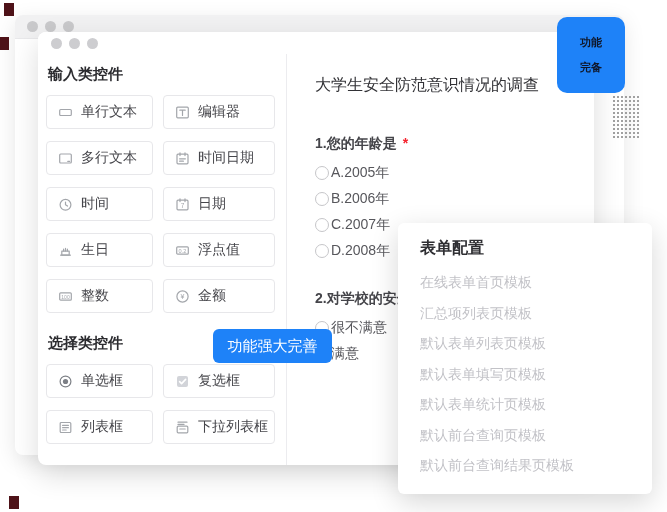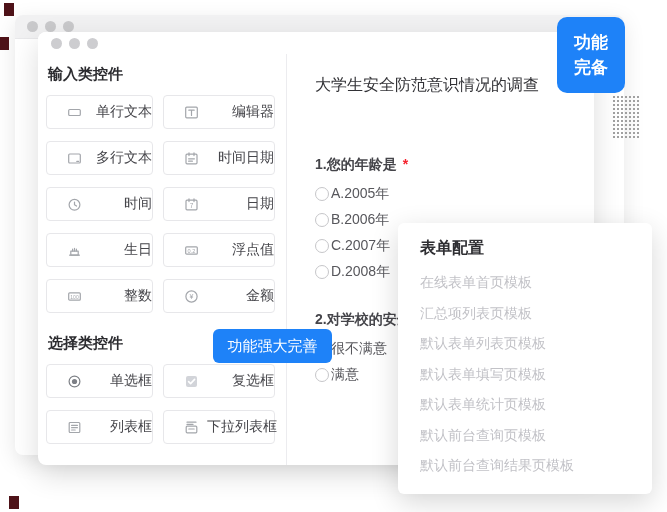--- a/index.html
+++ b/index.html
@@ -30,49 +30,49 @@
   .bar-b .dot{background:#cdcdd0;}
 
   .divider{position:absolute;left:248px;top:22px;bottom:0;width:1px;background:#ececef;}
 
   
   .sidebar{position:absolute;left:8px;top:22px;width:232px;}
   .side-title{margin:10px 0 0 2px;font-size:15px;font-weight:700;color:#2c2c30;line-height:20px;}
   .side-title.s1{margin-top:20px;}
   .btn-grid{display:grid;grid-template-columns:107px 112px;column-gap:10px;row-gap:12px;margin-top:11px;}
   .ctl-btn{box-sizing:border-box;height:34px;display:flex;align-items:center;gap:8px;
-    padding-left:20px;background:#fff;border:1px solid #e7e7ea;border-radius:4px;
-    font-size:14px;color:#46464b;cursor:pointer;white-space:nowrap;justify-content:space-between;}
+    padding-left:11px;background:#fff;border:1px solid #e7e7ea;border-radius:4px;
+    font-size:14px;color:#46464b;cursor:pointer;white-space:nowrap;}
   .ctl-btn svg{flex:none;}
 
   
   .survey{position:absolute;left:249px;top:22px;right:0;bottom:0;padding:0 18px 0 28px;overflow:hidden;}
   .survey-title{margin-top:21px;text-align:left;font-size:16px;font-weight:400;color:#323236;line-height:20px;}
-  .q-label{margin-top:60px;font-size:14px;font-weight:700;color:#45454a;line-height:18px;}
+  .q-label{margin-top:39px;font-size:14px;font-weight:700;color:#45454a;line-height:18px;}
   .q-label.q1{margin-top:25px;}
   .star{color:#f5222d;margin-left:6px;}
   .opts{margin-top:8px;}
   .opt{height:26px;display:flex;align-items:center;gap:2px;}
   .radio{width:12px;height:12px;border:1px solid #c6c6c9;border-radius:50%;background:#fff;flex:none;cursor:pointer;}
   .opt-label{font-size:14px;color:#57575c;}
 
   
   .popup{position:absolute;left:398px;top:223px;width:254px;height:271px;z-index:30;
     box-sizing:border-box;background:#fff;border-radius:6px;padding:14px 22px;
     box-shadow:0 8px 28px rgba(0,0,0,.16);}
   .popup-title{font-size:16px;font-weight:700;color:#2f2f33;line-height:22px;}
   .popup ul{list-style:none;margin:8px 0 0;padding:0;}
   .popup li{line-height:30.5px;font-size:14px;color:#c2c2c7;cursor:pointer;white-space:nowrap;}
 
   
   .pill{position:absolute;left:213px;top:329px;width:119px;height:34px;z-index:40;
     background:#1e82f8;border-radius:6px;color:#fff;font-size:15px;
     display:flex;align-items:center;justify-content:center;white-space:nowrap;}
   .badge{position:absolute;left:557px;top:17px;width:68px;height:76px;z-index:50;
-    background:#1e82f8;border-radius:10px;color:#ffffff;font-size:17px;font-weight:700;
+    background:#1e82f8;border-radius:10px;color:#0f172a;font-size:11px;font-weight:700;
     display:flex;flex-direction:column;align-items:center;justify-content:center;line-height:25px;}
 </style>
 </head>
 <body>
 
 <div class="stage">
 
   <div class="deco-sq sq1"></div>
   <div class="deco-sq sq2"></div>
   <div class="deco-sq sq3"></div>

